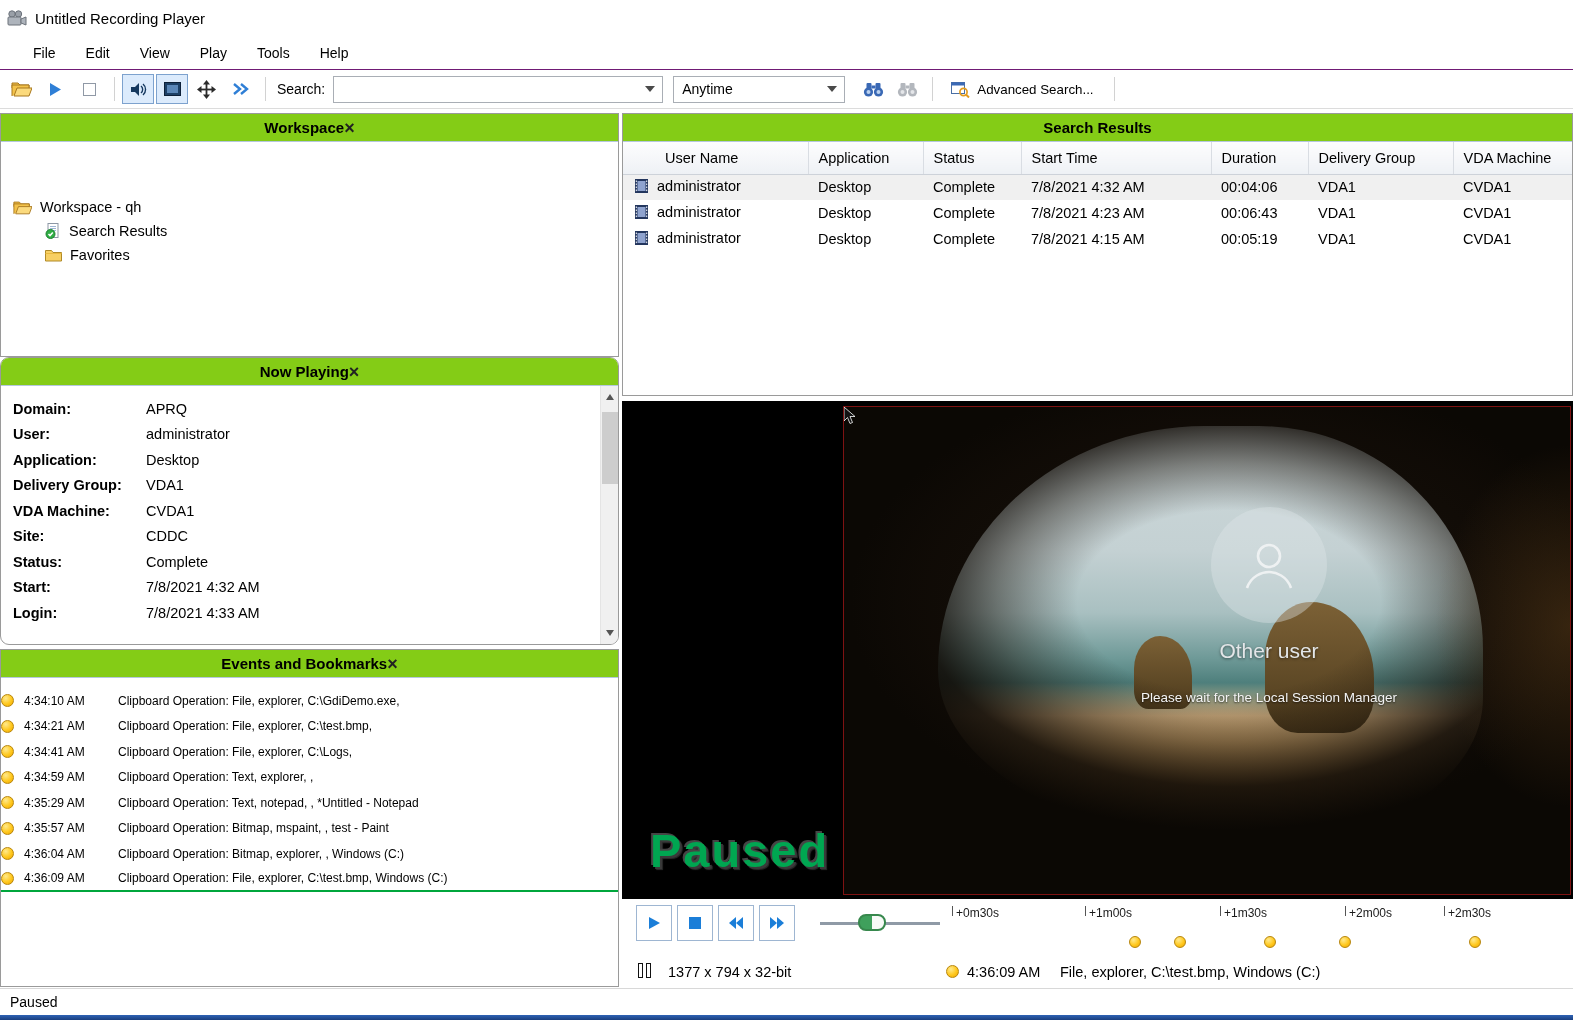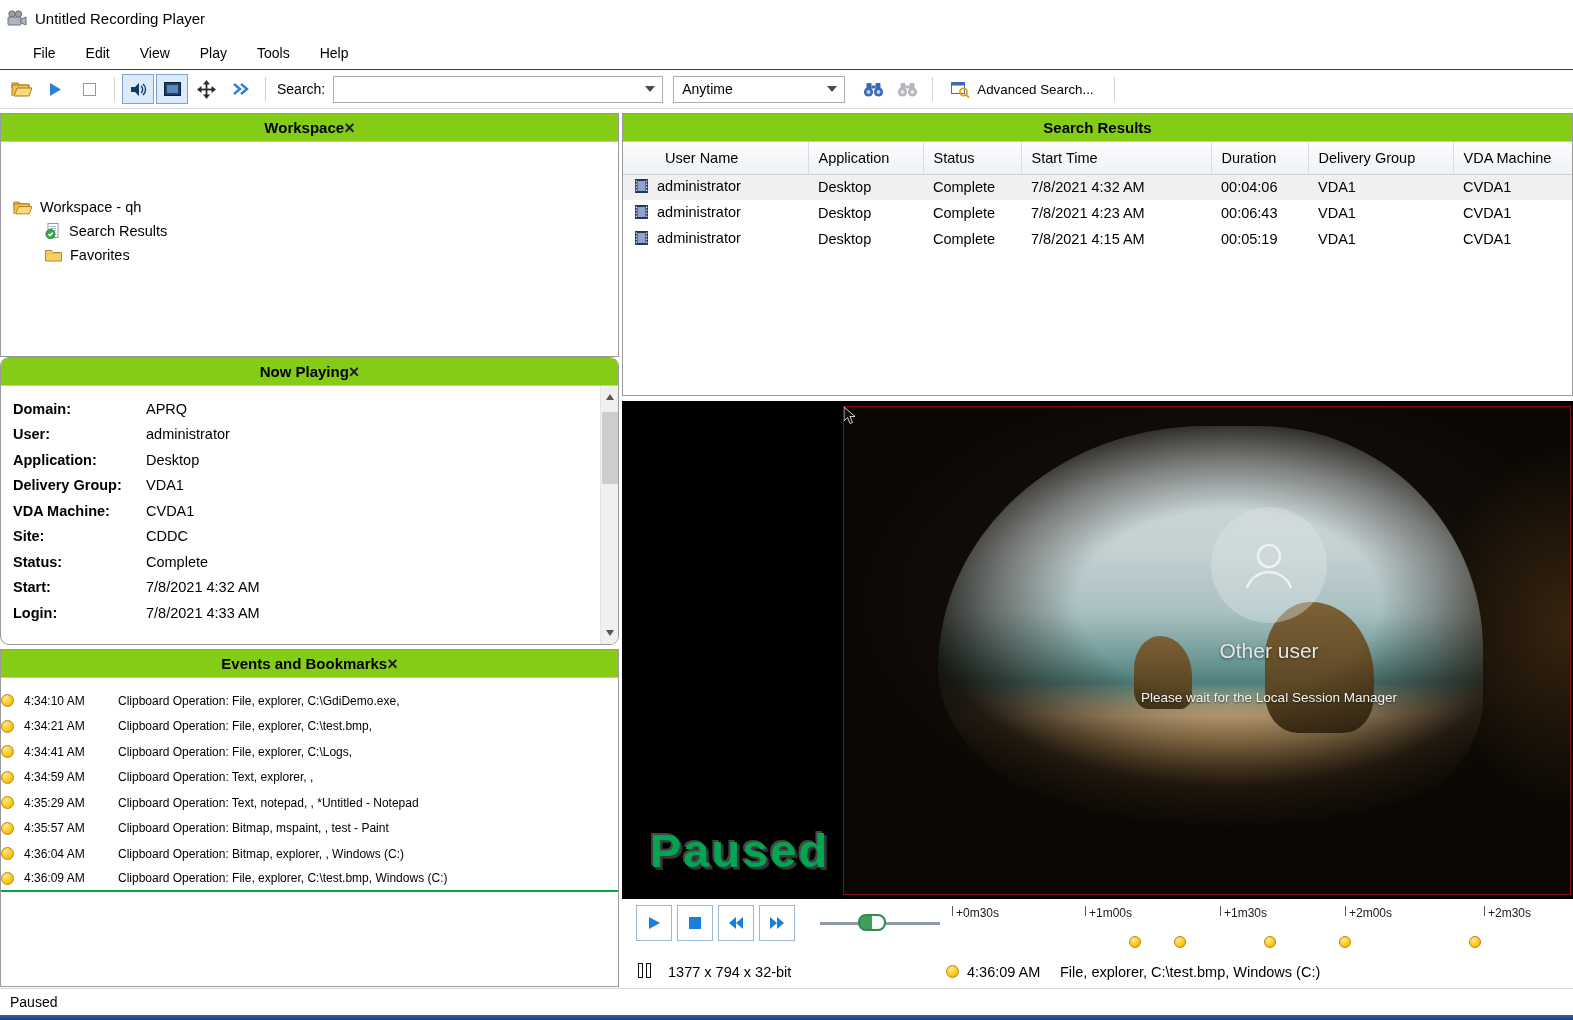--- a/index.html
+++ b/index.html
@@ -551,21 +551,21 @@
           <span>+1m00s</span>
         </div>
       <div class="tick" style="left:598px">
           <span class="tickline"></span>
           <span>+1m30s</span>
         </div>
       <div class="tick" style="left:723px">
           <span class="tickline"></span>
           <span>+2m00s</span>
         </div>
-      <div class="tick" style="left:862px">
+      <div class="tick" style="left:822px">
           <span class="tickline"></span>
           <span>+2m30s</span>
         </div>
 
       <div class="marker-dot" style="left:507px"></div>
       <div class="marker-dot" style="left:552px"></div>
       <div class="marker-dot" style="left:642px"></div>
       <div class="marker-dot" style="left:717px"></div>
       <div class="marker-dot" style="left:847px"></div>
     </div>

